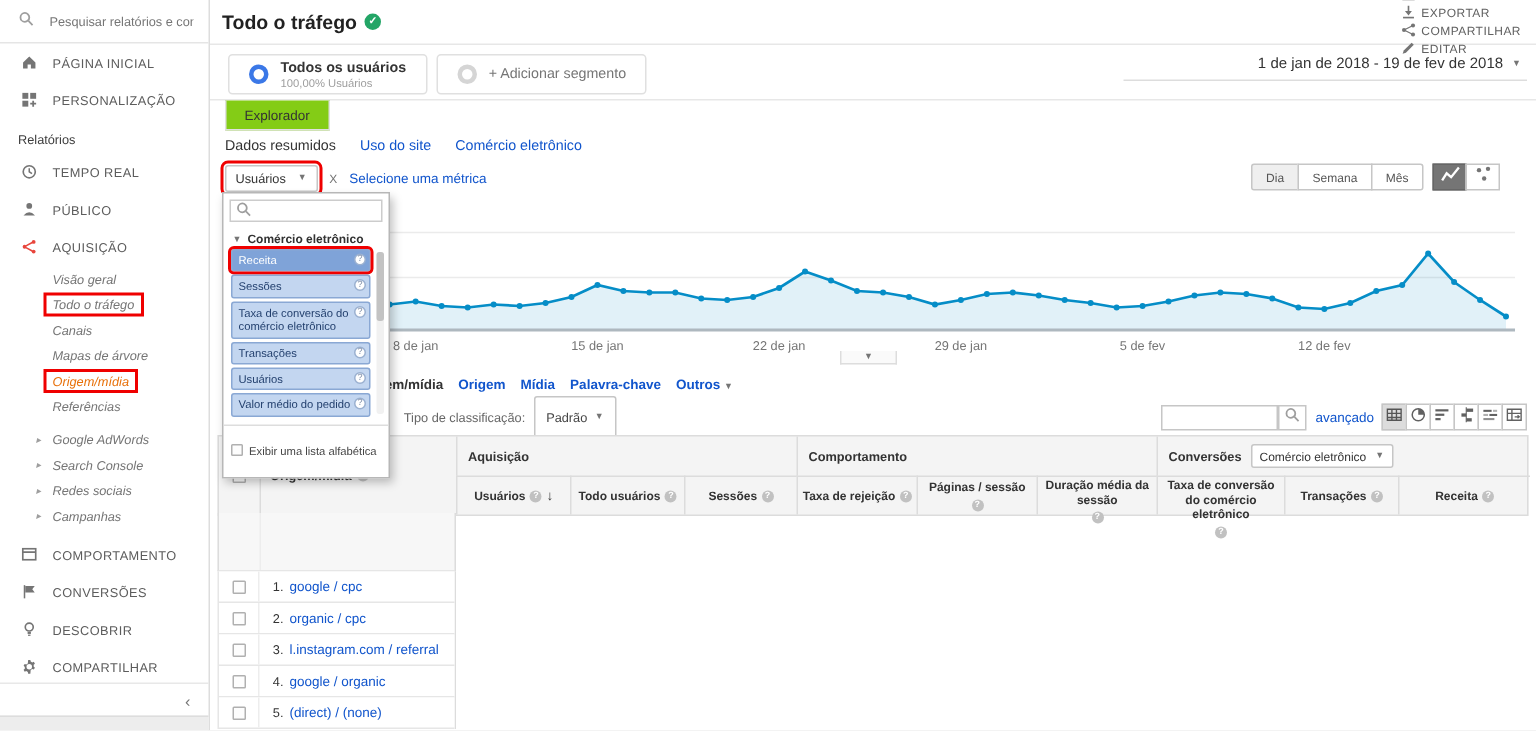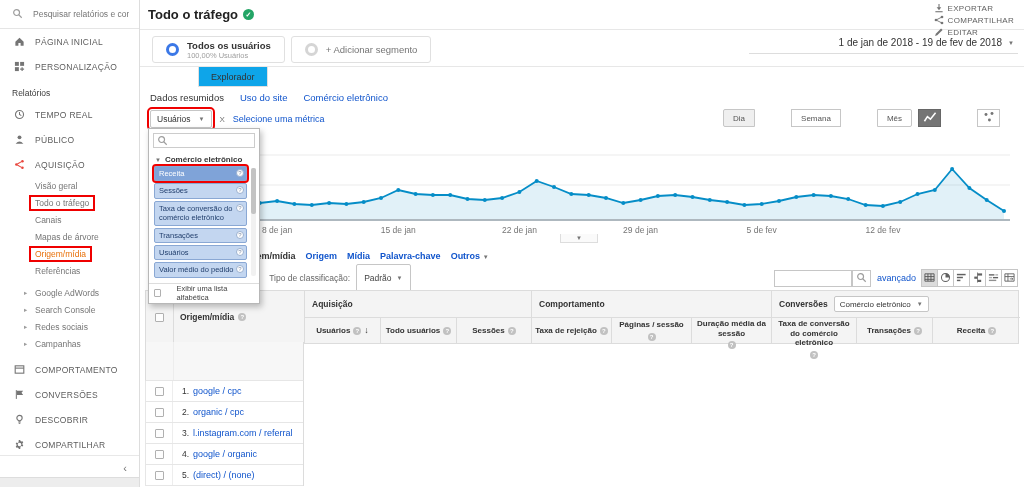--- a/index.html
+++ b/index.html
@@ -10,21 +10,21 @@
   #sidebar{position:absolute;left:0;top:0;width:140px;height:487px;background:#fff;
     border-right:1px solid #ddd;}
   #sb-search{height:29px;border-bottom:1px solid #e5e5e5;display:flex;align-items:center;
     gap:8px;padding:0 6px 0 12px;}
   #sb-search input{border:none;outline:none;width:100px;font-size:8.5px;color:#757575;
     font-family:"Liberation Sans",sans-serif;background:transparent;}
   .nv{height:25px;display:flex;align-items:center;gap:10px;padding-left:13px;font-size:8.5px;
     letter-spacing:.3px;color:#5c5c5c;cursor:pointer;}
   .nv .ic{width:12px;display:flex;justify-content:center;}
   .sb-label{padding:9px 0 4px 12px;font-size:8.5px;color:#3c3c3c;}
-  .sub{height:17px;display:flex;align-items:center;padding-left:35px;font-size:8.5px;color:#757575;cursor:pointer;}
+  .sub{height:17px;display:flex;align-items:center;padding-left:35px;font-size:8.5px;color:#757575;cursor:pointer;font-style:italic;}
   .sub .arrow{margin-left:-11px;width:11px;font-size:6.5px;color:#9e9e9e;}
   .sub .boxed{outline:2px solid #ef0000;padding:1px 4px;margin-left:-4px;}
   .sub .active{color:#e8710a;}
   .gap{margin-top:5px;}
   #sb-footline{position:absolute;bottom:31px;left:0;right:0;border-top:1px solid #e8e8e8;}
   #sb-collapse{position:absolute;bottom:13px;right:12px;font-size:11px;color:#757575;cursor:pointer;}
   #sb-band{position:absolute;bottom:0;left:0;right:0;height:10px;background:#ededed;border-top:1px solid #ddd;}
   
   #main{position:absolute;left:140px;top:0;width:884px;height:487px;}
   #mn-header{height:30px;border-bottom:1px solid #e7e7e7;display:flex;align-items:center;padding:0 10px 0 8px;}
@@ -35,36 +35,36 @@
   #mn-date{position:absolute;top:34px;right:6px;border-bottom:1px solid #ddd;padding:3px 4px 5px 90px;
     font-size:10px;color:#333;display:flex;gap:6px;align-items:center;cursor:pointer;}
   #segments{position:absolute;top:36px;left:12px;display:flex;gap:6px;}
   .segcard{height:27px;border:1px solid #e0e0e0;border-radius:3px;background:#fff;display:flex;
     align-items:center;gap:8px;padding:0 13px;cursor:pointer;}
   .ring{width:13px;height:13px;border-radius:50%;border:3px solid #3b78e7;}
   .ring.gray{border-color:#d5d5d5;}
   .seg-t1{font-size:9.5px;font-weight:bold;color:#333;}
   .seg-t2{font-size:7.5px;color:#9e9e9e;}
   #seg-divider{position:absolute;top:66px;left:0;right:0;border-top:1px solid #e7e7e7;}
-  #tab-explorer{position:absolute;top:67px;left:10px;height:20px;padding:0 12px;background:#0ea5e9;
-    border:1px solid #e0e0e0;border-top:none;font-size:9px;color:#333;display:flex;align-items:center;cursor:pointer;margin-left:48px;}
+  #tab-explorer{position:absolute;top:67px;left:10px;height:20px;padding:0 12px;background:#84cc16;
+    border:1px solid #e0e0e0;border-top:none;font-size:9px;color:#333;display:flex;align-items:center;cursor:pointer;}
   #subtabs{position:absolute;top:92px;left:10px;display:flex;gap:16px;font-size:9.5px;}
   #subtabs .st{color:#1155cc;cursor:pointer;}
   #subtabs .st.active{color:#333;cursor:default;}
   
   #metric-row{position:absolute;top:110px;left:10px;display:flex;align-items:center;gap:8px;}
   #metric-btn{height:18px;border:1px solid #c6c6c6;border-radius:2px;background:#fff;display:flex;
     align-items:center;gap:8px;padding:0 6px;font-size:8.5px;color:#333;cursor:pointer;
     outline:2px solid #ef0000;outline-offset:1px;}
   .dda{font-size:6px;color:#757575;}
   #metric-x{font-size:8px;color:#757575;}
   #metric-add{font-size:9px;color:#1155cc;cursor:pointer;}
   
   #chart-controls{position:absolute;top:109px;right:24px;display:flex;align-items:center;gap:7px;}
-  .grangrp{display:flex;gap:37px;}
+  .grangrp{display:flex;}
   .gran{height:18px;padding:0 9px;border:1px solid #c6c6c6;background:#fff;font-size:8px;color:#555;
     display:flex;align-items:center;margin-left:-1px;cursor:pointer;}
   .gran:first-child{border-radius:2px 0 0 2px;margin-left:0;}
   .gran:last-child{border-radius:0 2px 2px 0;}
   .gran.active{background:#efefef;}
   .icbtn{width:23px;height:18px;border:1px solid #c6c6c6;background:#fff;display:flex;align-items:center;
     justify-content:center;margin-left:-1px;cursor:pointer;}
   .icbtn.sel{background:#757575;border-color:#666;}
   
   #chart{position:absolute;top:130px;left:10px;width:860px;height:114px;}
@@ -117,22 +117,22 @@
   #md-search{margin:4px;height:15px;border:1px solid #ccc;display:flex;align-items:center;gap:3px;padding:0 3px;}
   #md-search input{border:none;outline:none;width:80px;font-size:8px;background:transparent;}
   #md-group{font-size:8px;font-weight:bold;color:#333;padding:3px 6px 2px;display:flex;gap:4px;align-items:center;}
   #md-items{padding:0 12px 2px 5px;position:relative;}
   .mitem{background:#c3d6f0;border:1px solid #8aa8d4;border-radius:2px;margin-bottom:2px;
     padding:2px 12px 2px 4px;font-size:7.5px;color:#23406e;position:relative;line-height:1.25;cursor:pointer;}
   .mitem .help{position:absolute;right:2px;top:2px;background:#fff;border:1px solid #9ab0d0;color:#7a8aa5;width:8px;height:8px;line-height:7px;}
   .mitem.sel{background:#7fa3d8;color:#fff;outline:2px solid #ef0000;}
   #md-scroll{position:absolute;right:3px;top:2px;width:5px;height:108px;background:#f1f1f1;border-radius:2px;}
   #md-thumb{width:5px;height:46px;background:#c3c3c3;border-radius:2px;}
-  #md-footer{border-top:1px solid #ddd;margin-top:1px;padding:0 5px;font-size:7.5px;color:#444;
-    display:flex;gap:15px;align-items:center;}
+  #md-footer{border-top:1px solid #ddd;margin-top:1px;padding:12px 5px;font-size:7.5px;color:#444;
+    display:flex;gap:4px;align-items:center;}
   #md-footer .cb{width:8px;height:8px;}
 </style>
 </head>
 <body>
 
 <div id="screen">
 
   <div id="sidebar">
     <div id="sb-search">
       <span class="ic"><svg viewBox="0 0 12 12" width="11" height="11">

